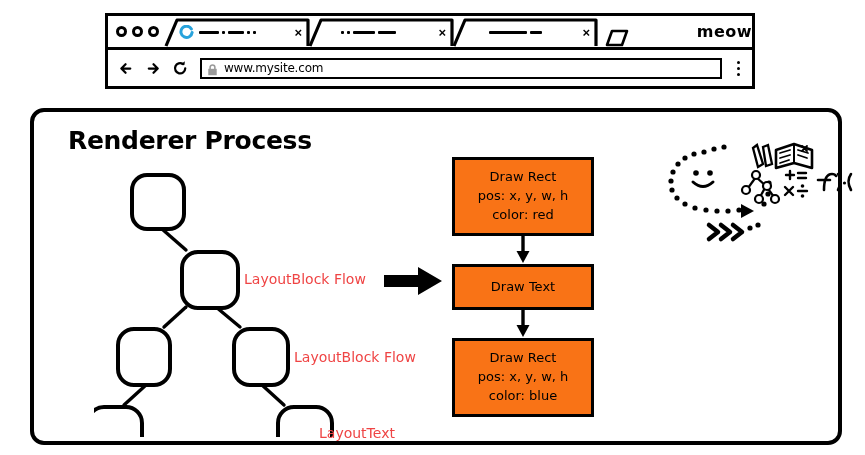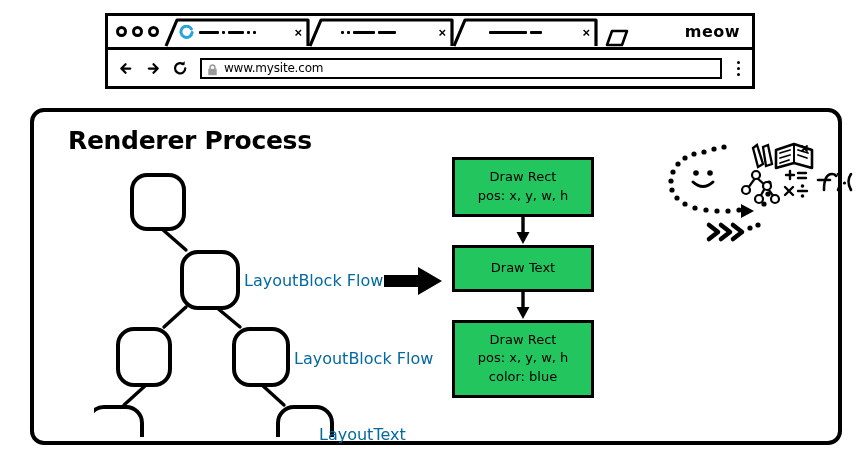--- a/index.html
+++ b/index.html
@@ -108,21 +108,20 @@
     flex: 0 0 auto;
     font-family: "Liberation Sans", sans-serif;
   }
   .newtab {
     width: 28px; height: 19px;
     margin-left: 6px;
     flex: 0 0 auto;
   }
   .brand {
     margin-left: auto;
-    margin-right: 12px;
     font-size: 16px;
     font-weight: 700;
     letter-spacing: 0.5px;
     color: #000;
     font-family: "DejaVu Sans", sans-serif;
   }
 
   .urlbar {
     position: absolute;
     left: 0;
@@ -202,22 +201,22 @@
   .tree {
     position: absolute;
     left: 60px;
     top: 55px;
     width: 320px;
     height: 270px;
   }
   .tree svg { position: absolute; left:0; top:0; }
   .tree-label {
     position: absolute;
-    font-size: 16px;
-    color: #0369a1;
+    font-size: 14px;
+    color: #ef4444;
     font-family: "DejaVu Sans", sans-serif;
     white-space: nowrap;
   }
 
   
   .bigarrow {
     position: absolute;
     left: 350px;
     top: 152px;
     width: 60px;
@@ -230,21 +229,21 @@
     left: 418px;
     top: 45px;
     width: 150px;
   }
   .rec {
     border: 3px solid #000;
     box-sizing: border-box;
     width: 142px;
     text-align: center;
     padding: 8px 4px;
-    background: #22c55e;
+    background: #f97316;
     font-family: "DejaVu Sans", sans-serif;
     font-size: 13px;
     line-height: 1.45;
     color: #000;
   }
   .rec.small { padding: 11px 12px; }
   .rec-connector {
     width: 142px;
     height: 28px;
     display: flex;
@@ -433,20 +432,21 @@
       <svg viewBox="0 0 60 34" width="60" height="34">
         <path d="M0,11 L34,11 L34,3 L58,17 L34,31 L34,23 L0,23 Z" fill="#000"></path>
       </svg>
     </span>
 
     <div class="records">
 
       <div class="rec">
         <div>Draw Rect</div>
         <div>pos: x, y, w, h</div>
+        <div>color: red</div>
       </div>
 
       <div class="rec-connector">
         <svg viewBox="0 0 16 28" width="16" height="28">
           <path d="M8,0 L8,17" stroke="#000" stroke-width="3.4" fill="none"></path>
           <path d="M1.5,15 L14.5,15 L8,27 Z" fill="#000"></path>
         </svg>
       </div>
 
       <div class="rec small">

